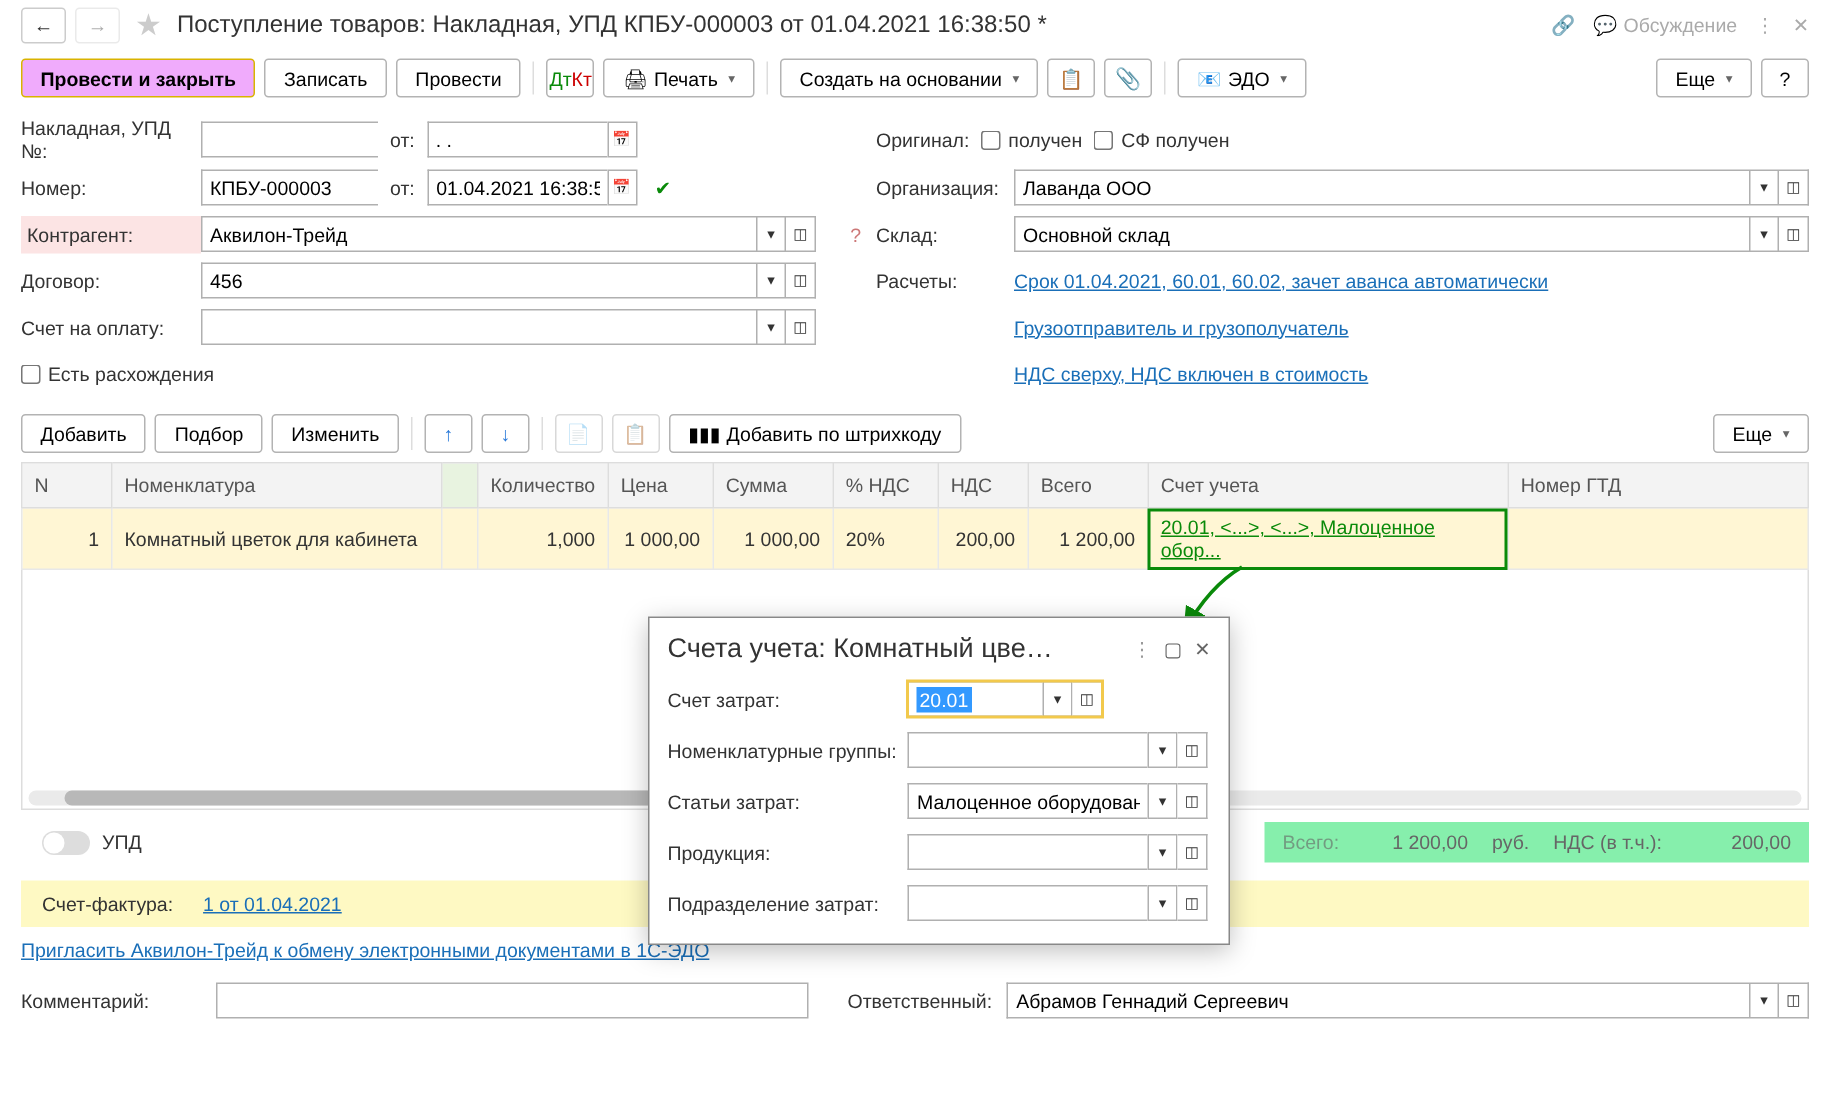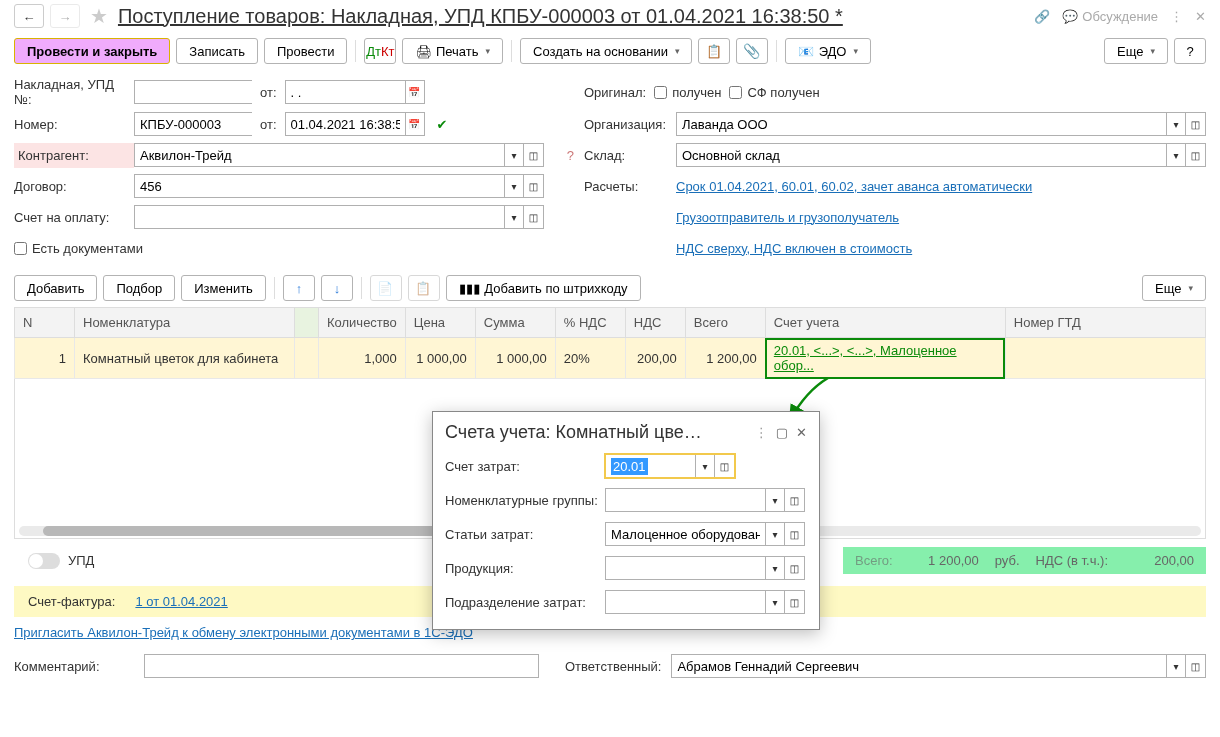--- a/index.html
+++ b/index.html
@@ -1,20 +1,20 @@
 <!DOCTYPE html>
 <html><head>
 <meta charset="utf-8">
 <style>
   * { box-sizing: border-box; margin: 0; padding: 0; font-family: Arial, sans-serif; font-size: 13px; }
   body { background: #fff; color: #333; width: 1220px; }
   .top-bar { display: flex; align-items: center; padding: 4px 14px; gap: 6px; }
   .nav-btn { width: 30px; height: 24px; border: 1px solid #ccc; background: #fff; border-radius: 3px; display: flex; align-items: center; justify-content: center; cursor: pointer; }
   .star { color: #ccc; font-size: 20px; margin: 0 4px; }
-  .title { font-size: 20px; color: #333; flex: 1; text-decoration: underline; }
+  .title { font-size: 16px; color: #333; flex: 1; }
   .top-icons { display: flex; gap: 12px; align-items: center; color: #aaa; }
   .top-icons span { cursor: pointer; }
   .toolbar { display: flex; gap: 6px; padding: 6px 14px; align-items: center; }
   .btn { padding: 4px 12px; border: 1px solid #b3b3b3; background: #fff; border-radius: 3px; cursor: pointer; height: 26px; display: inline-flex; align-items: center; gap: 4px; }
   .btn-yellow { background: #f0abfc; border-color: #d9b300; font-weight: bold; }
   .btn-icon { width: 32px; justify-content: center; padding: 4px 6px; }
   .btn .chev { font-size: 9px; color: #666; margin-left: 3px; }
   .form-area { padding: 4px 14px; }
   .form-row { display: flex; align-items: center; margin: 3px 0; min-height: 28px; }
   .label { width: 120px; color: #333; }
@@ -205,21 +205,21 @@
     <div class="col-right" style="display:flex;align-items:center;">
       <span style="width:92px"></span>
       <a class="link">Грузоотправитель и грузополучатель</a>
     </div>
   </div>
 
   <div class="form-row">
     <div class="col-left">
       <label class="checkbox-lbl">
           <input type="checkbox" style=""> 
-          <span>Есть документами</span>
+          <span>Есть расхождения</span>
         </label>
     </div>
     <div class="col-right" style="display:flex;align-items:center;">
       <span style="width:92px"></span>
       <a class="link">НДС сверху, НДС включен в стоимость</a>
     </div>
   </div>
 </div>
 
 <div class="tbl-toolbar">

